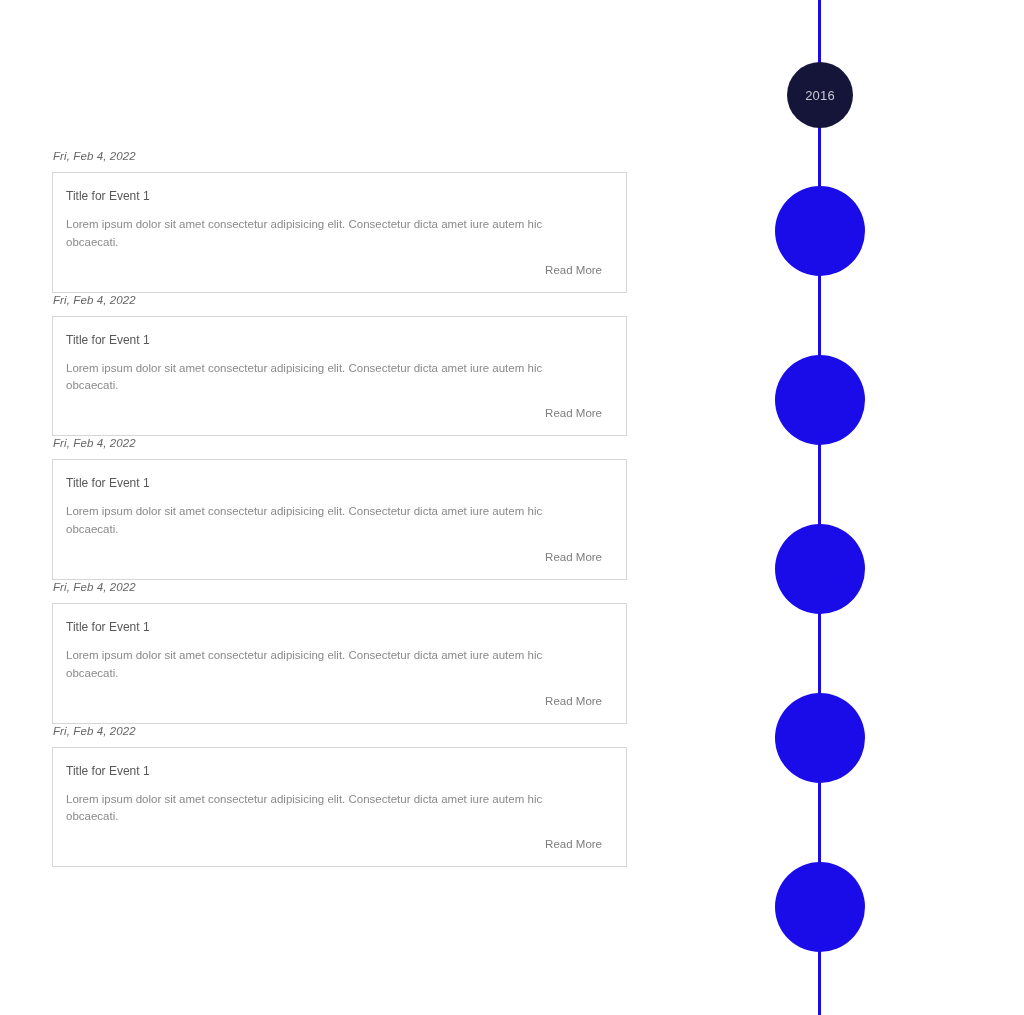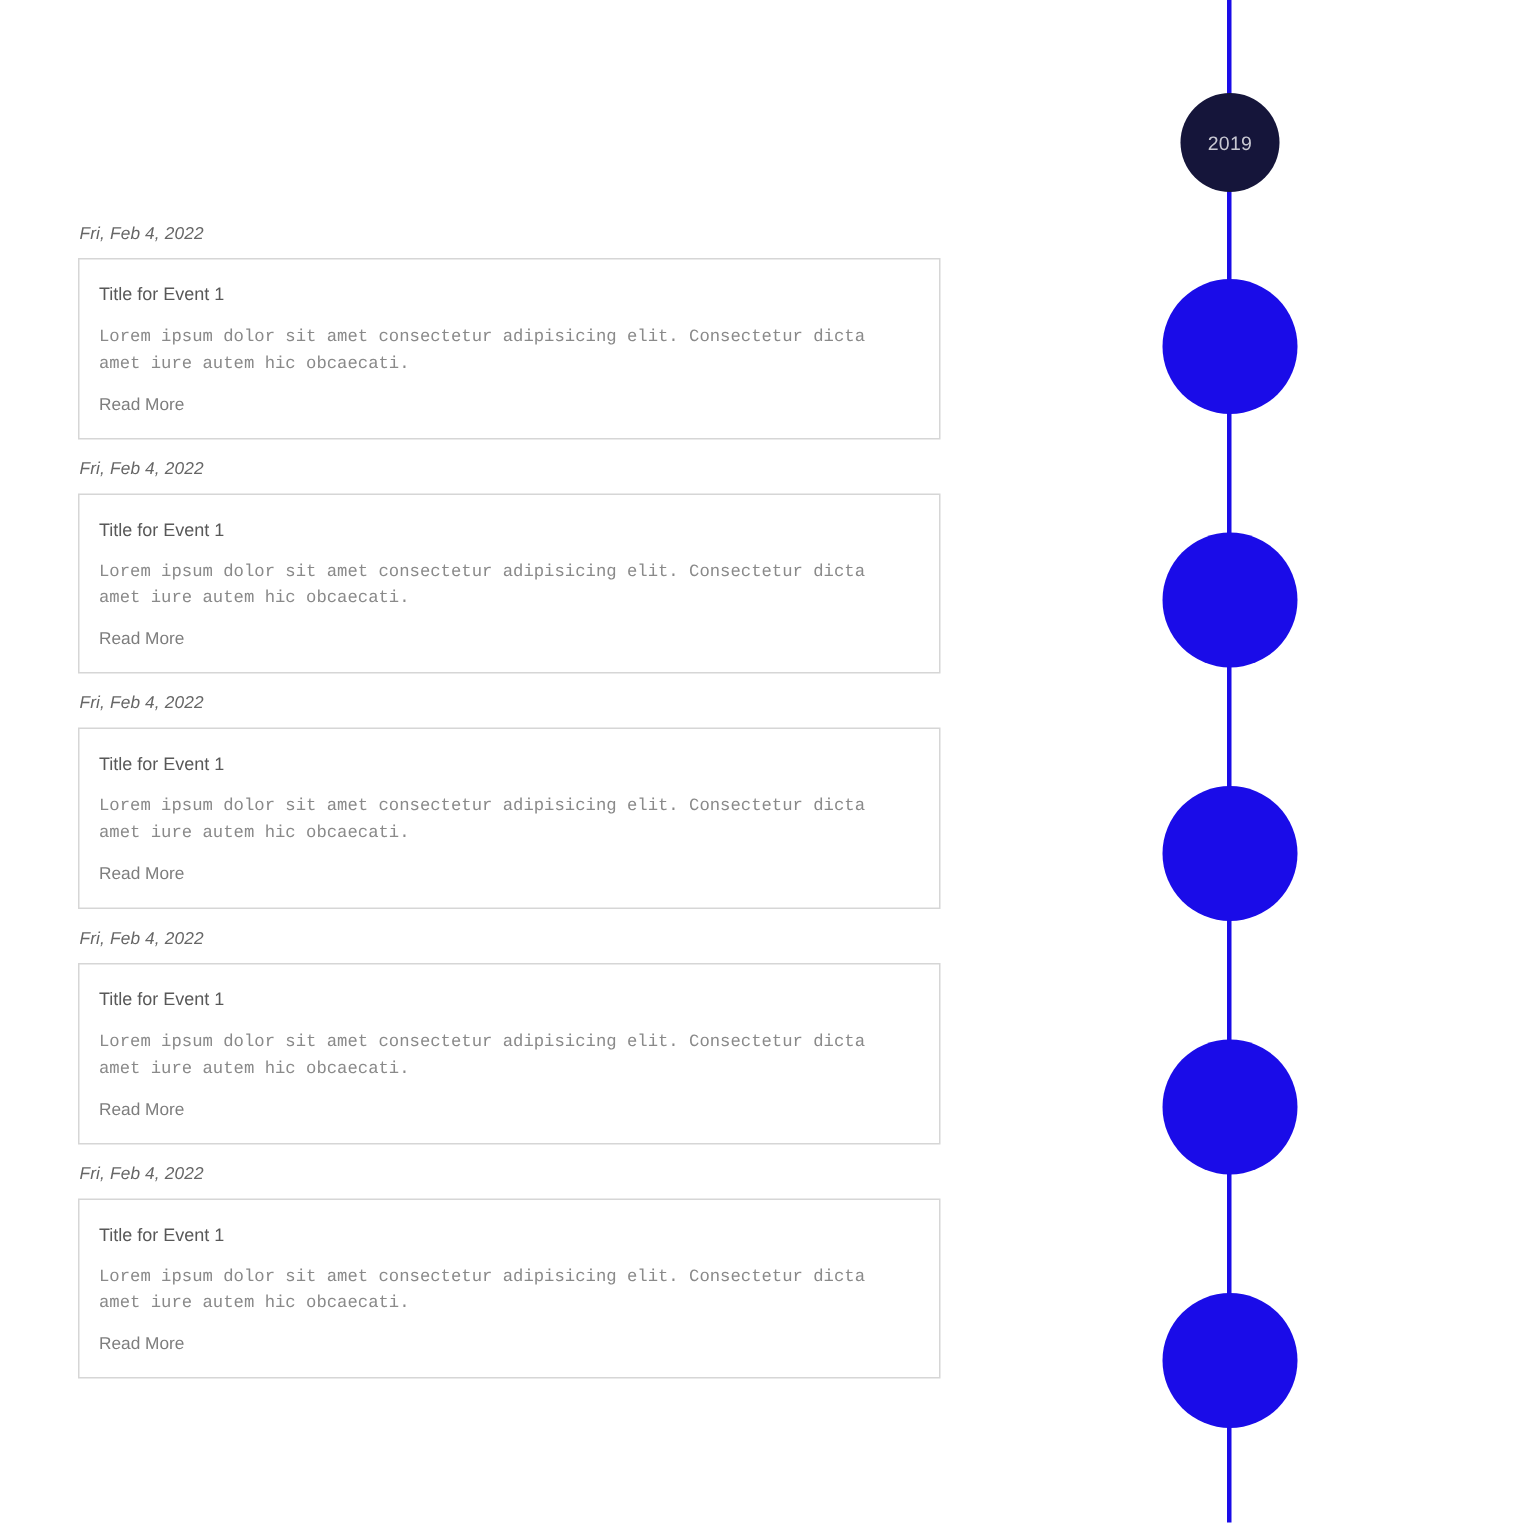--- a/index.html
+++ b/index.html
@@ -66,21 +66,21 @@
   }
 
   
   #event-list {
     position: absolute;
     left: 52px;
     top: 150px;
     width: 575px;
   }
   .event-entry {
-    margin-bottom: 14px;
+    margin-bottom: 1px;
   }
   .event-date {
     font-size: 11.5px;
     font-style: italic;
     color: #666666;
     letter-spacing: 0.1px;
     margin-bottom: 10px;
     padding-left: 1px;
   }
   .event-card {
@@ -96,42 +96,41 @@
     font-weight: 400;
     line-height: 1.25;
     margin: 0 0 12px 0;
   }
   .event-card-body {
     font-size: 11.5px;
     color: #8a8a8a;
     line-height: 1.55;
     margin: 0 0 6px 0;
     width: 512px;
-    font-family: Liberation Mono, monospace;
   }
   .event-card-footer {
-    text-align: left;
+    text-align: right;
     padding-right: 6px;
     padding-top: 2px;
   }
   .read-more-link {
     font-size: 11.5px;
     color: #7d7d7d;
     text-decoration: none;
     cursor: pointer;
   }
 </style>
 </head>
 <body>
 
 <div id="timeline-rail">
   <div class="rail-line"></div>
 
   <div class="year-badge">
-    <span class="year-badge-label">2019</span>
+    <span class="year-badge-label">2016</span>
   </div>
 
   <div class="event-dot" style="top:186px"></div>
   <div class="event-dot" style="top:355px"></div>
   <div class="event-dot" style="top:524px"></div>
   <div class="event-dot" style="top:693px"></div>
   <div class="event-dot" style="top:862px"></div>
 </div>
 
 <div id="event-list">

